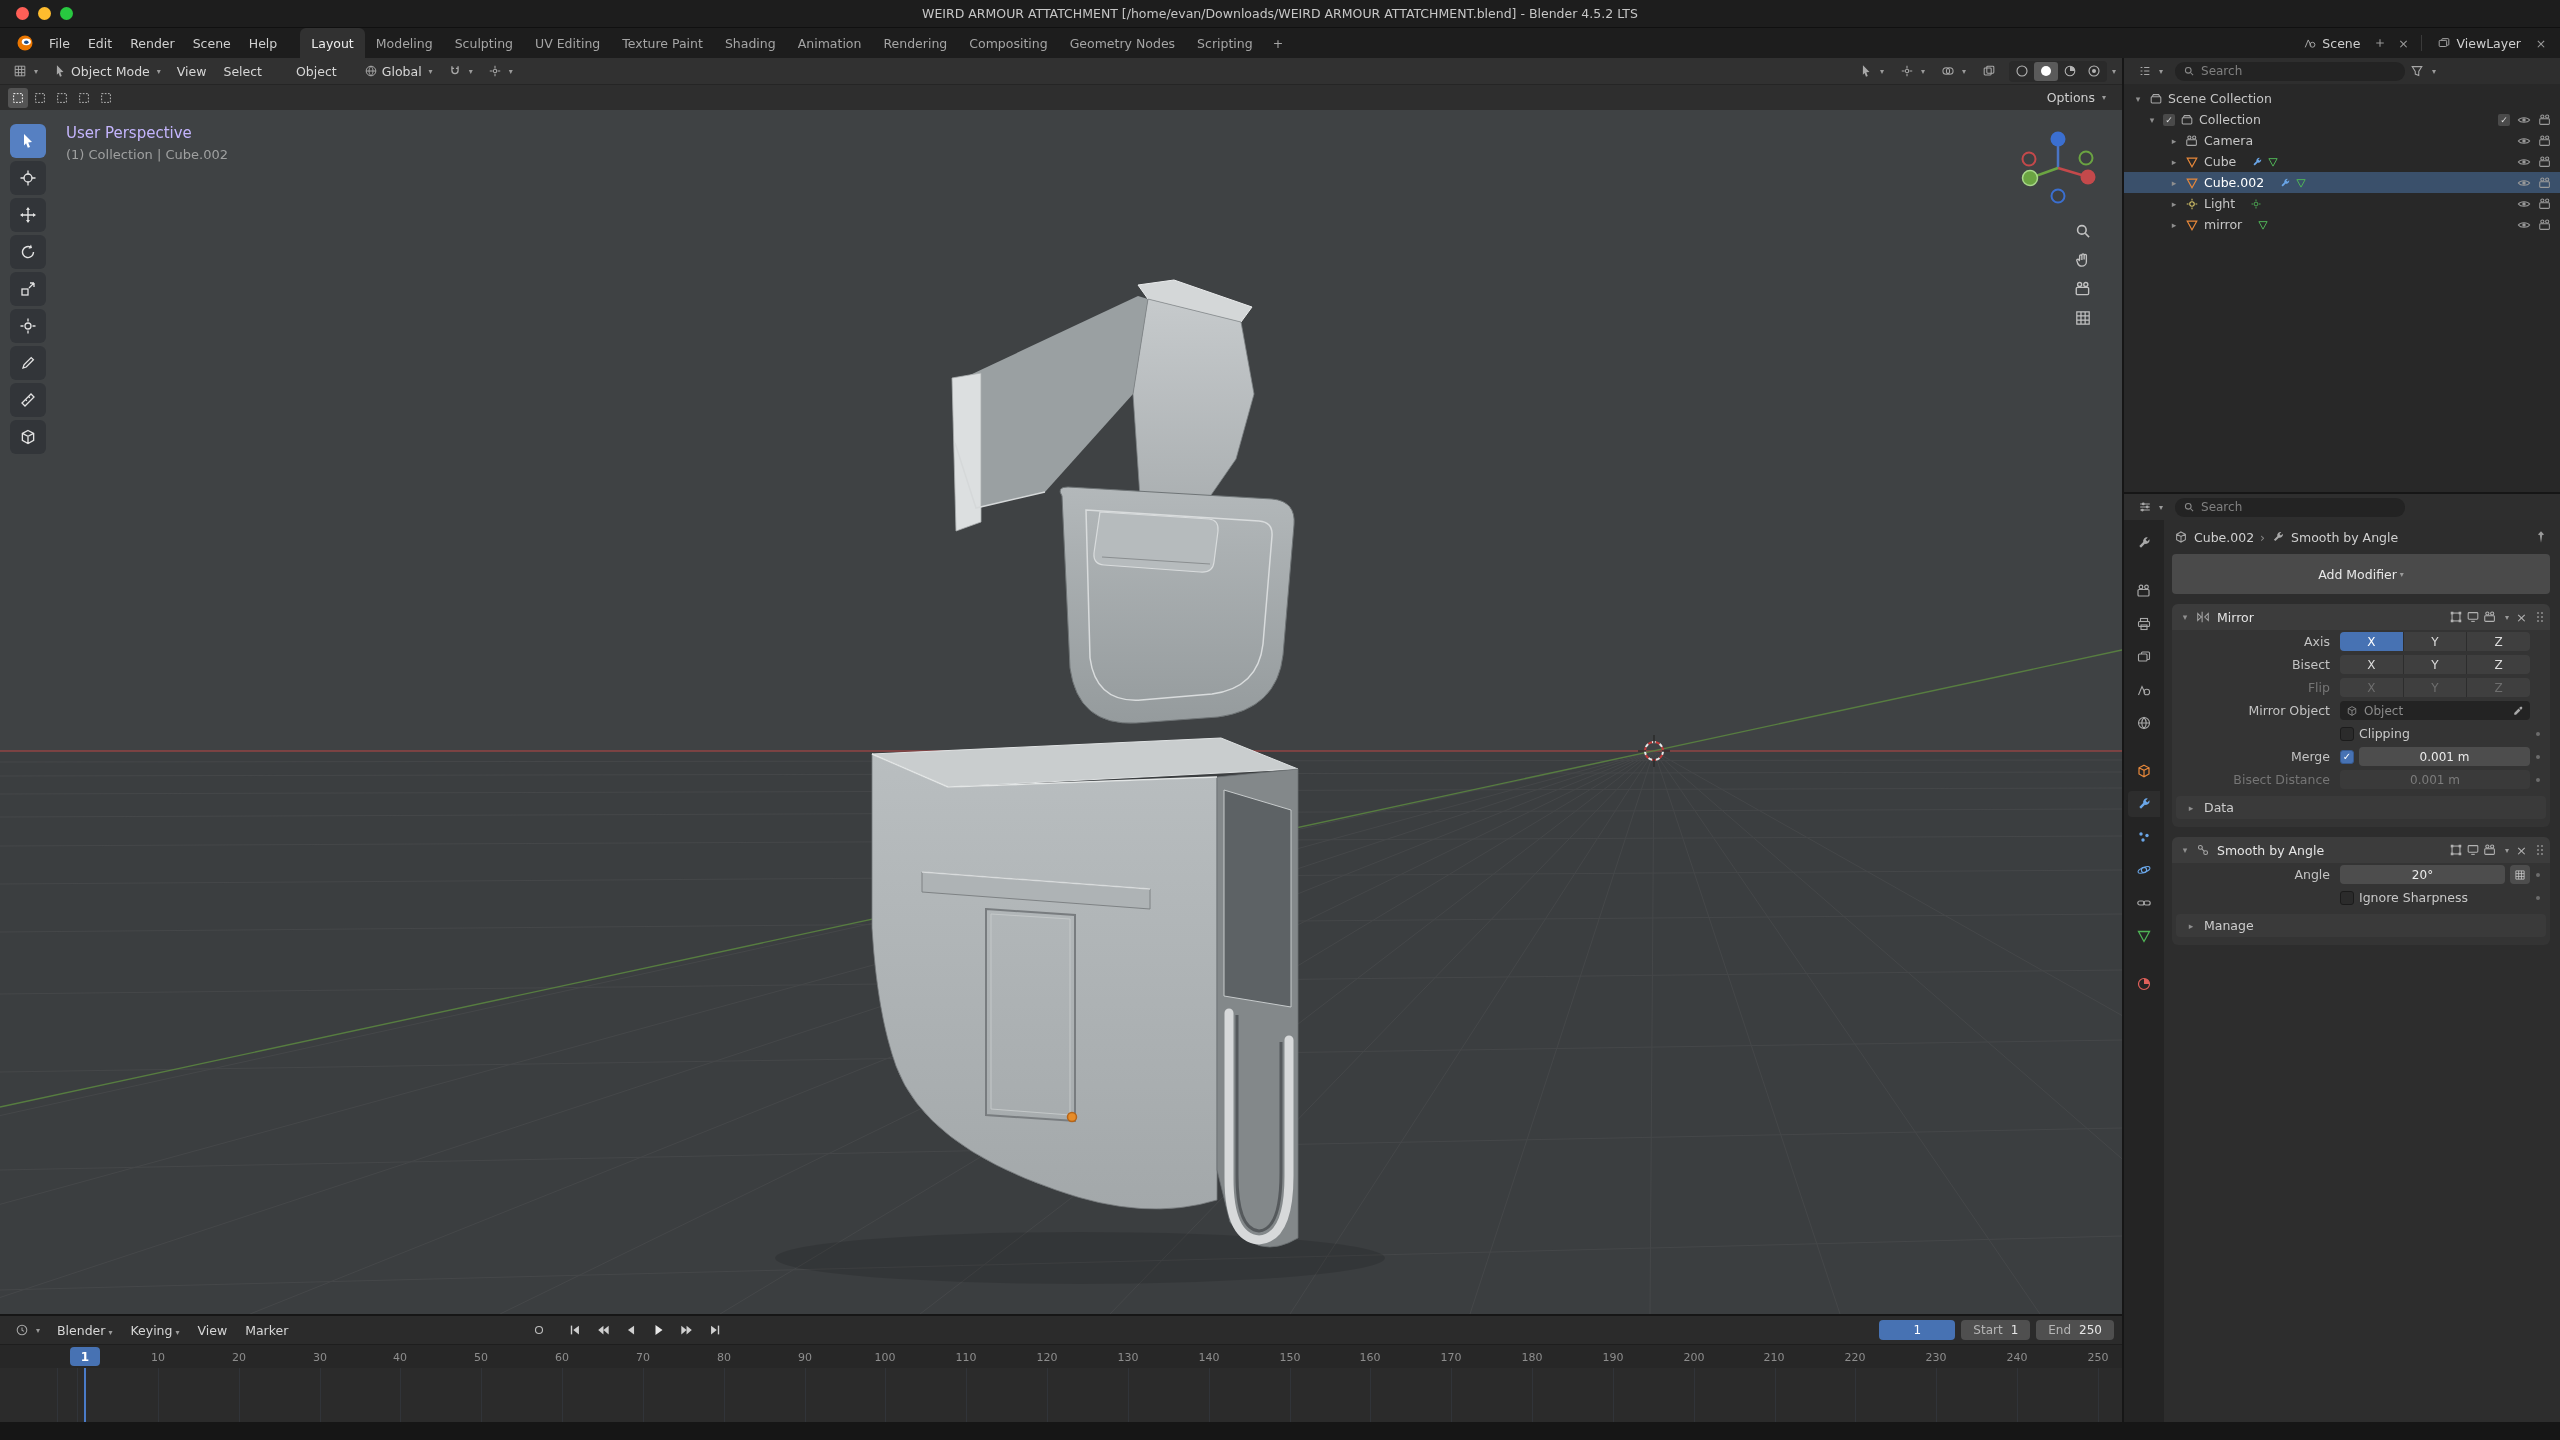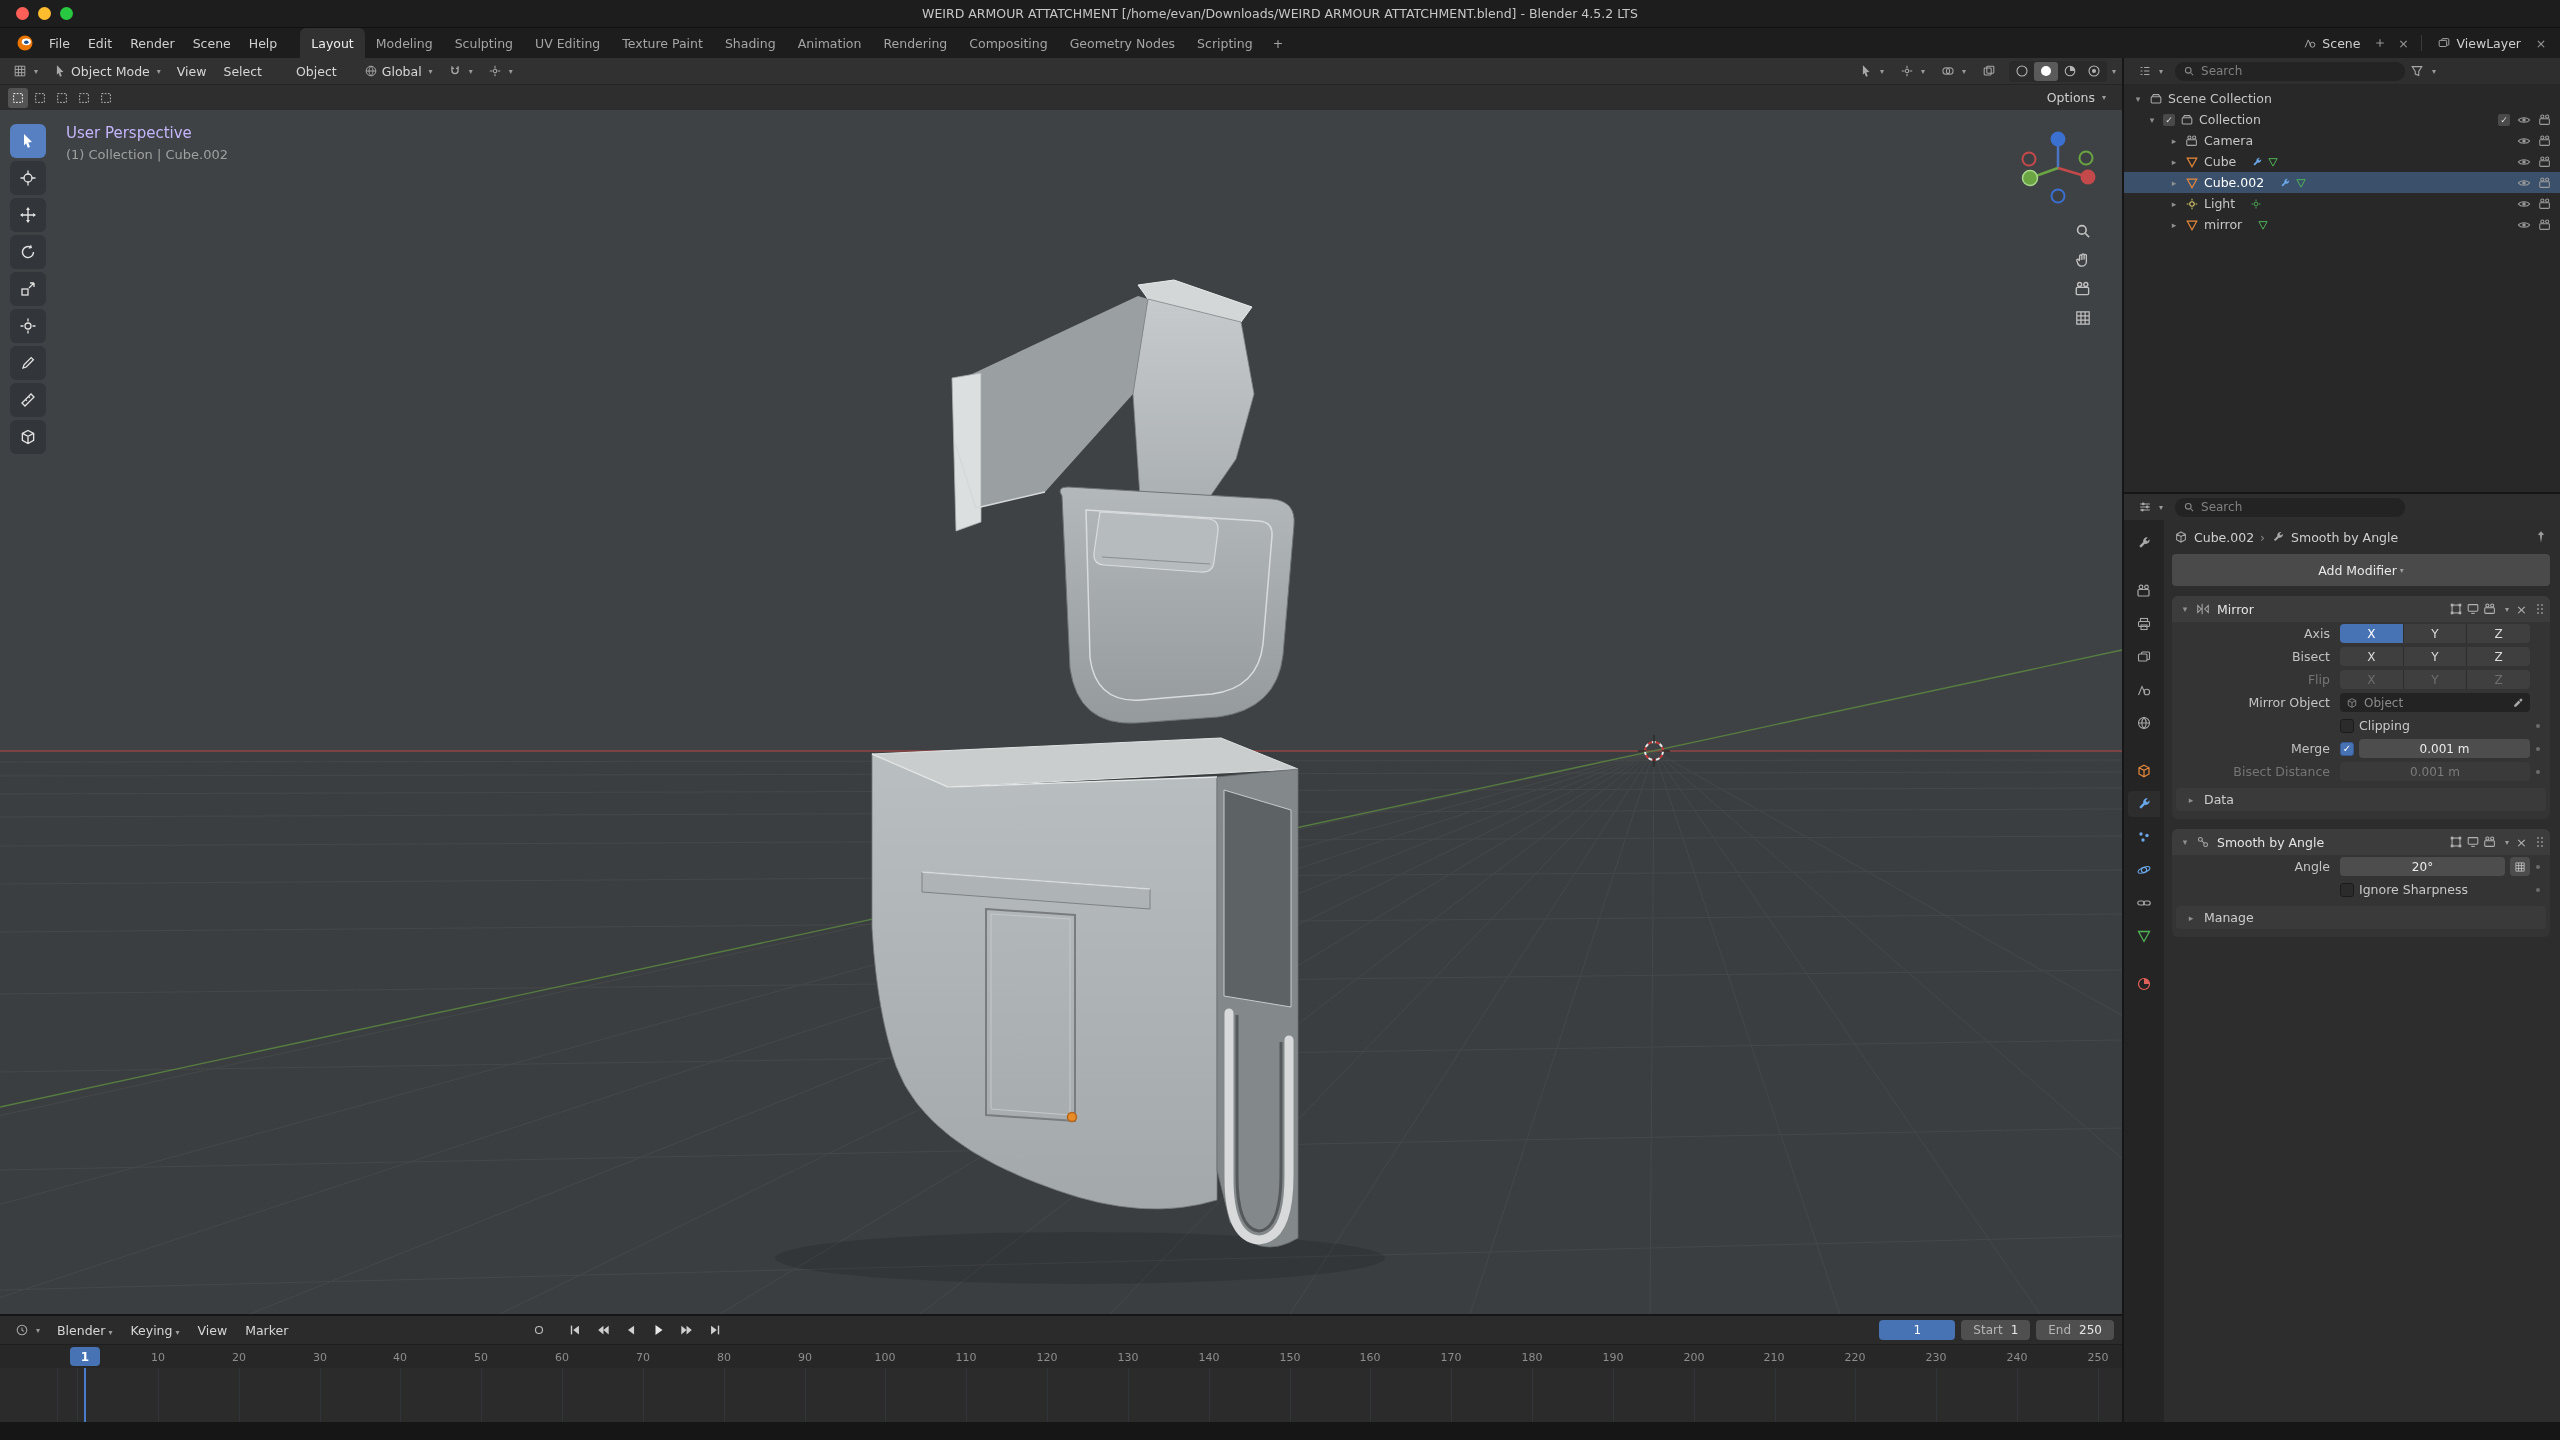--- a/index.html
+++ b/index.html
@@ -74,21 +74,21 @@
 .properties{flex:1;background:#2d2d2d;display:flex;flex-direction:column;min-height:0}
 .prop-body{flex:1;display:flex;min-height:0}
 .tabstrip{width:40px;background:#242424;display:flex;flex-direction:column;align-items:center;padding-top:10px;gap:7px}
 .ptab{width:32px;height:26px;display:flex;align-items:center;justify-content:center;border-radius:4px 0 0 4px;color:#9a9a9a}
 .ptab.active{background:#2d2d2d}
 .tabgap{height:8px}
 .prop-main{flex:1;padding:4px 8px 0 6px;font-size:12.5px;overflow:hidden}
 .crumbs{height:26px;display:flex;align-items:center;gap:6px;padding:0 4px;color:#d0d0d0}
 .crumb-sep{color:#888}
 .crumb-pin{margin-left:auto;color:#9a9a9a}
-.addmod{height:32px;background:#4a4a4a;border-radius:4px;margin:4px 2px 10px;display:flex;align-items:center;justify-content:center;color:#e8e8e8}
+.addmod{height:40px;background:#4a4a4a;border-radius:4px;margin:4px 2px 10px;display:flex;align-items:center;justify-content:center;color:#e8e8e8}
 .panel{background:#343434;border-radius:6px;margin:0 2px 10px;padding-bottom:6px}
 .panel-h{height:26px;display:flex;align-items:center;gap:5px;padding:0 7px;background:#3c3c3c;border-radius:6px 6px 0 0}
 .panel-h .pname{flex:1;color:#e4e4e4;padding-left:2px}
 .panel-h .htog{display:flex;gap:3px;color:#b2b2b2;align-items:center}
 .hx{color:#b0b0b0;font-size:13px;padding:0 2px}
 .grip{width:7px;height:12px;background-image:radial-gradient(#7a7a7a 1px,transparent 1.2px);background-size:4px 4px;margin-left:2px}
 .prow{display:flex;align-items:center;height:23px;padding:0 4px 0 0}
 .plabel{width:168px;text-align:right;padding-right:10px;color:#c3c3c3;white-space:nowrap}
 .plabel.dis{color:#757575}
 .pctrl{flex:1;display:flex;align-items:center;gap:5px;min-width:0}

